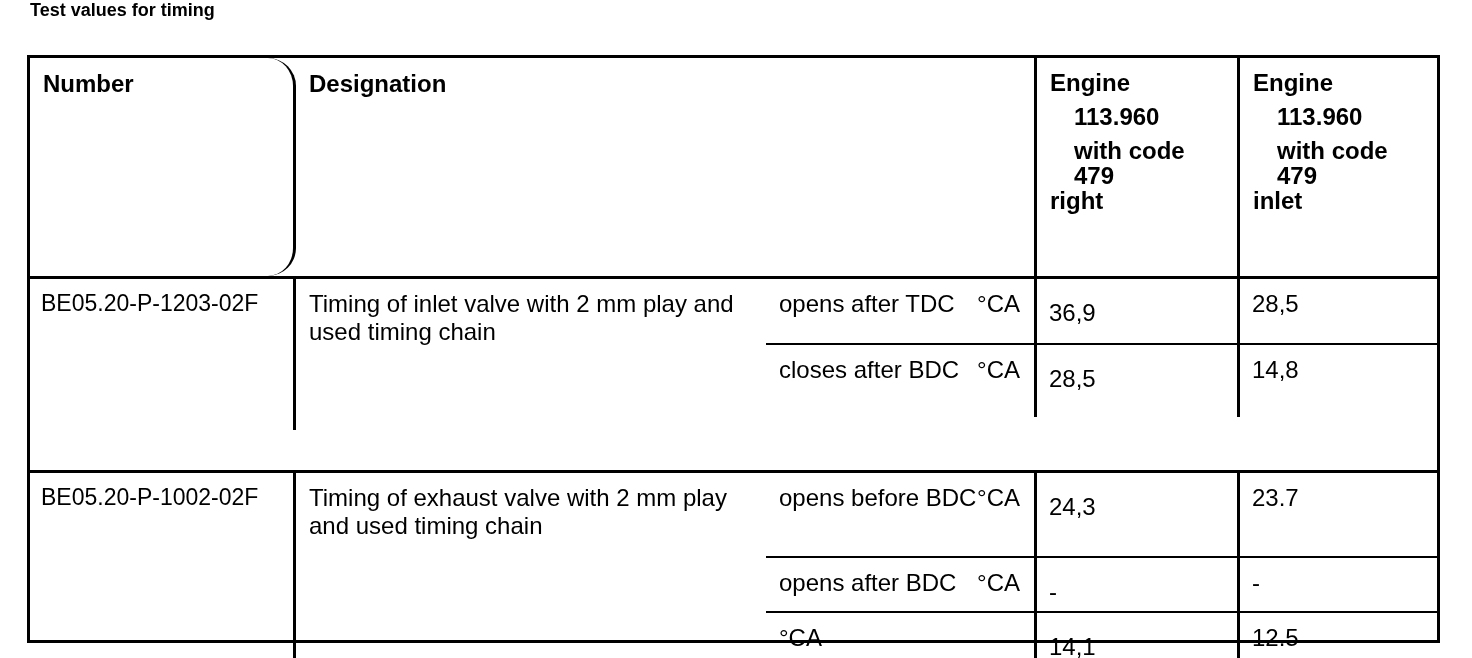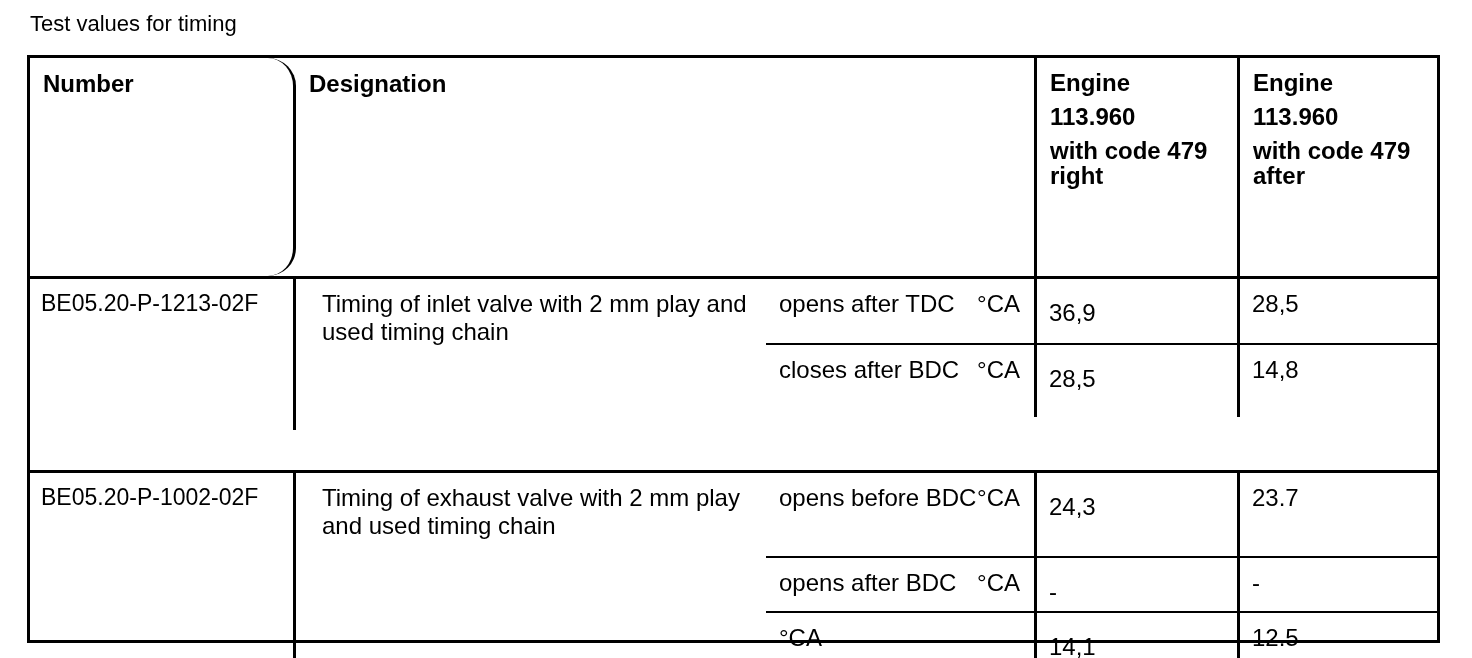--- a/index.html
+++ b/index.html
@@ -3,42 +3,42 @@
 <meta charset="utf-8">
 <style>
   * { margin:0; padding:0; box-sizing:border-box; }
   html,body { background:#ffffff; }
   body {
     width:1472px; height:658px; position:relative;
     font-family:"Liberation Sans", sans-serif;
     color:#000;
   }
   .page-title {
-    position:absolute; left:30px; top:11px;
-    font-size:22px; font-weight:normal;
+    position:absolute; left:30px; top:0;
+    font-size:18px; font-weight:bold;
   }
   .ttable {
     position:absolute; left:27px; top:55px;
     width:1413px; height:588px;
     border:3px solid #000;
     font-size:24px;
   }
   .thead { display:flex; height:218px; font-weight:bold; }
   .h-num  { width:266px; border-right:3px solid #000; padding:12px 10px 0 13px;border-radius:28px; }
   .h-des  { width:741px; border-right:3px solid #000; padding:12px 10px 0 13px; }
   .h-eng-r{ width:203px; border-right:3px solid #000; padding:12px 8px 0 13px; }
   .h-eng-l{ width:197px; padding:12px 8px 0 13px; }
   .h-line { line-height:25px; }
-  .h-line.para { margin-top:9px; }
+  .h-line.para { margin-top:9px;margin-left:24px; }
 
   .trow { display:flex; border-top:3px solid #000; }
   .trow.r1 { height:154px; }
   .trow.r2 { height:263px;margin-top:40px; }
   .c-num  { width:266px; border-right:3px solid #000; padding:11px 8px 0 11px; font-size:23px; }
-  .c-des  { width:470px; padding:11px 12px 0 26px; line-height:28px; }
+  .c-des  { width:470px; padding:11px 12px 0 13px; line-height:28px; }
   .subtable { width:671px; display:flex; flex-direction:column; }
   .subrow { display:flex; }
   .subrow.divided { border-bottom:2px solid #000; }
   .c-cond { width:271px; border-right:3px solid #000; display:flex;
             justify-content:space-between; padding:11px 14px 0 13px; }
   .c-val-r{ width:203px; border-right:3px solid #000; padding:20px 8px 0 12px; }
   .c-val-l{ width:197px; padding:11px 8px 0 12px; }
 </style>
 </head>
 <body>
@@ -53,26 +53,26 @@
     <div class="h-eng-r">
       <div class="h-line">Engine</div>
       <div class="h-line para">113.960</div>
       <div class="h-line para">with code 479</div>
       <div class="h-line">right</div>
     </div>
     <div class="h-eng-l">
       <div class="h-line">Engine</div>
       <div class="h-line para">113.960</div>
       <div class="h-line para">with code 479</div>
-      <div class="h-line">after</div>
+      <div class="h-line">inlet</div>
     </div>
   </div>
 
   <div class="trow r1">
-    <div class="c-num">BE05.20-P-1213-02F</div>
+    <div class="c-num">BE05.20-P-1203-02F</div>
     <div class="c-des">Timing of inlet valve with 2 mm play and used timing chain</div>
     <div class="subtable">
       <div class="subrow divided" style="height:66px">
         <div class="c-cond">
           <span>opens after TDC</span>
           <span>°CA</span>
         </div>
         <div class="c-val-r">36,9</div>
         <div class="c-val-l">28,5</div>
       </div>

